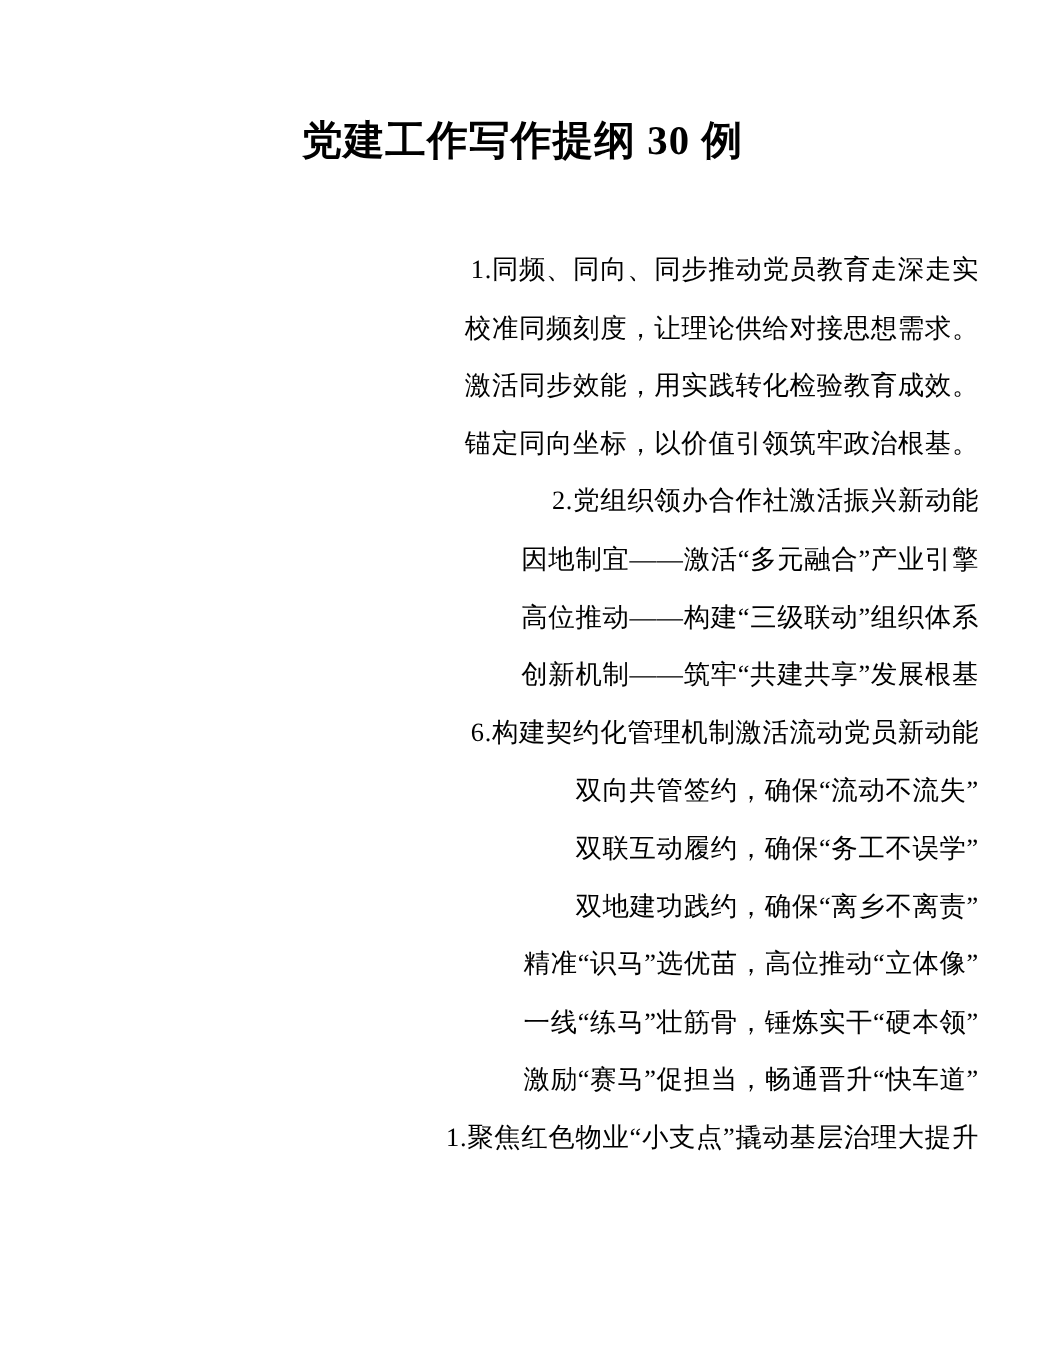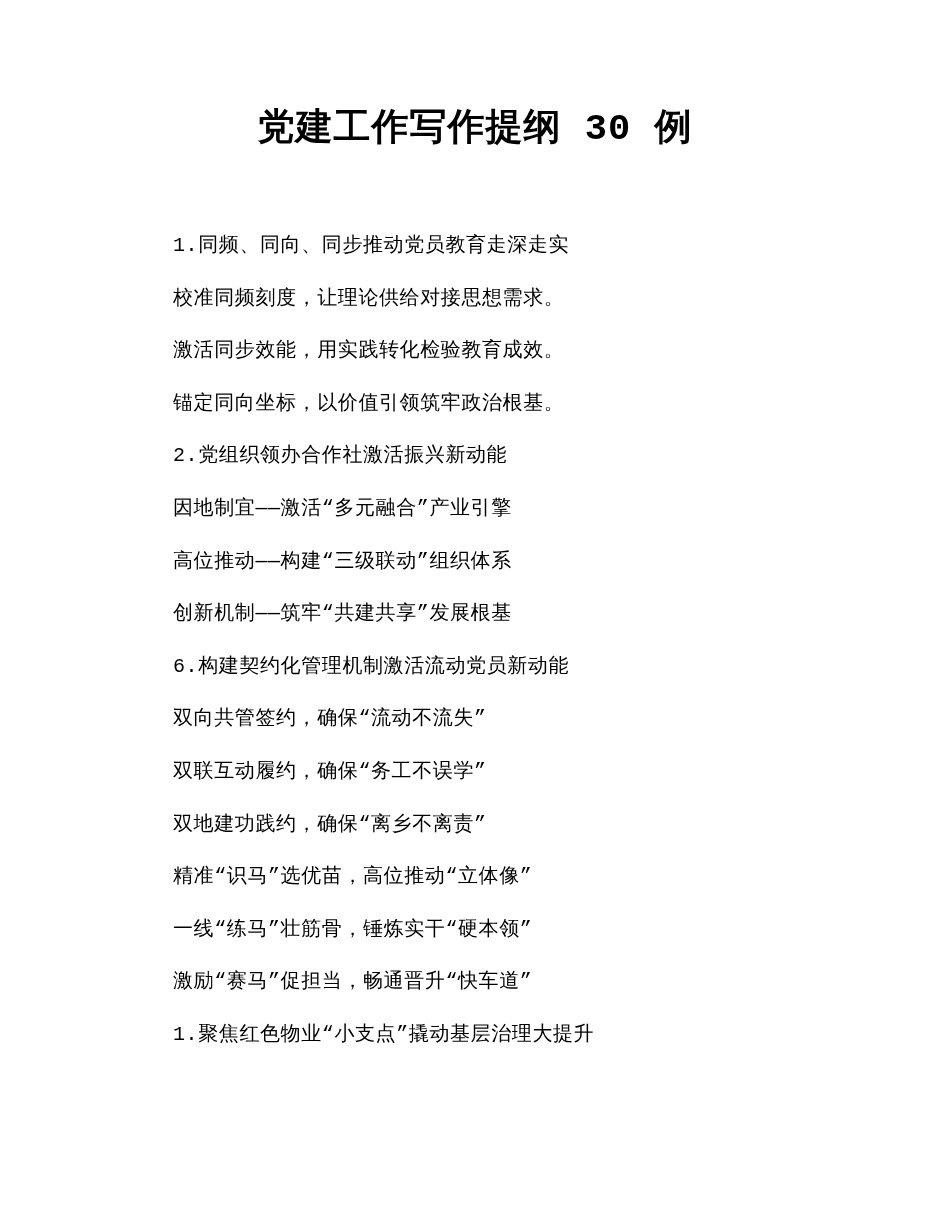--- a/index.html
+++ b/index.html
@@ -6,21 +6,21 @@
     margin: 0;
     padding: 0;
     background: #ffffff;
   }
   .page {
     position: relative;
     width: 950px;
     height: 1230px;
     background: #ffffff;
     overflow: hidden;
-    font-family: Liberation Mono, monospace;
+    font-family: Liberation Serif, serif;
     color: #000000;
   }
   .doc-title {
     position: absolute;
     top: 104px;
     left: 0;
     width: 100%;
     margin: 0;
     text-align: center;
     font-size: 37px;
@@ -31,25 +31,26 @@
   }
   .doc-content {
     position: absolute;
     top: 220px;
     left: 173px;
     right: 60px;
   }
   .doc-content p {
     margin: 0;
     padding: 0;
-    font-size: 20px;
+    font-size: 24px;
     line-height: 52.6px;
     letter-spacing: 0.6px;
     white-space: nowrap;
     font-weight: 400;
+    text-align: right;
   }
 </style>
 </head>
 <body>
 
 <div class="page">
   <h1 class="doc-title">党建工作写作提纲 30 例</h1>
 
   <div class="doc-content">
     <p>1.同频、同向、同步推动党员教育走深走实</p>

